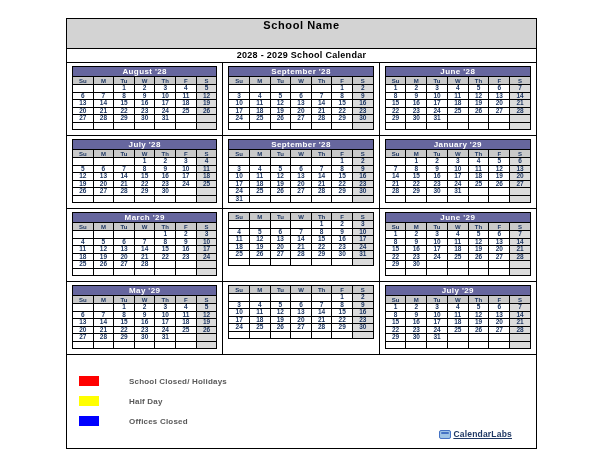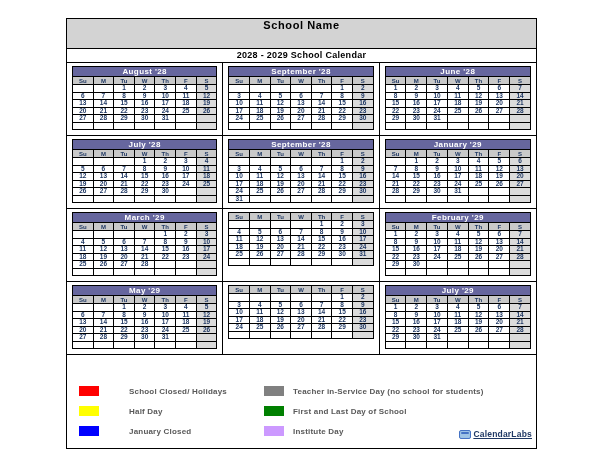--- a/index.html
+++ b/index.html
@@ -54,35 +54,35 @@
     font-weight:bold;font-size:6px;line-height:6px;height:8px;
     text-align:center;border:1px solid var(--border);
   }
   .month-table td{
     background:#FFFFFF;color:var(--date-text);
     font-weight:bold;font-size:6.5px;line-height:6.5px;height:7px;
     text-align:center;border:1px solid var(--border);
   }
   .month-table td.sat{background:var(--saturday-bg);}
   .legend{
-    display:flex;margin-top:26px;padding-left:12px;
+    display:flex;margin-top:16px;padding-left:12px;
   }
   .legend-col{display:flex;flex-direction:column;}
   .legend-col.left{width:185px;}
   .legend-item{display:flex;align-items:center;height:20px;}
   .swatch{
     display:inline-block;width:20px;height:10px;flex:0 0 20px;
   }
   .legend-col.left .legend-label{margin-left:30px;}
   .legend-col.right .legend-label{margin-left:9px;}
   .legend-label{
     font-size:8px;font-weight:bold;color:#595959;letter-spacing:0.2px;white-space:nowrap;
   }
   .brand{
-    position:absolute;right:4px;bottom:9px;
+    position:absolute;right:24px;bottom:9px;
     display:flex;align-items:center;cursor:pointer;
   }
   .brand-icon{
     display:inline-block;width:12px;height:9px;margin-right:2px;
     background:#9DC3E6;border:1px solid #4472C4;border-radius:2px;
     position:relative;
   }
   .brand-icon::before{
     content:"";position:absolute;left:1px;top:1px;right:1px;height:2px;
     background:#4472C4;border-radius:1px;
@@ -670,21 +670,21 @@
               <td></td>
               <td class="sat"></td>
             </tr>
           </tbody>
         </table>
       </div>
       <div class="month-cell">
         <table class="month-table">
           <tbody>
             <tr>
-              <td class="mtitle" colspan="7">February '29</td>
+              <td class="mtitle" colspan="7">June '29</td>
             </tr>
             <tr>
               <th>Su</th>
               <th>M</th>
               <th>Tu</th>
               <th>W</th>
               <th>Th</th>
               <th>F</th>
               <th>S</th>
             </tr>
@@ -965,35 +965,21 @@
       <div class="legend-item">
         <span class="swatch" style="background: rgb(255, 0, 0);"></span>
         <span class="legend-label">School Closed/ Holidays</span>
       </div>
       <div class="legend-item">
         <span class="swatch" style="background: rgb(255, 255, 0);"></span>
         <span class="legend-label">Half Day</span>
       </div>
       <div class="legend-item">
         <span class="swatch" style="background: rgb(0, 0, 255);"></span>
-        <span class="legend-label">January Closed</span>
-      </div>
-    </div>
-    <div class="legend-col right">
-      <div class="legend-item">
-        <span class="swatch" style="background: rgb(128, 128, 128);"></span>
-        <span class="legend-label">Teacher in-Service Day (no school for students)</span>
-      </div>
-      <div class="legend-item">
-        <span class="swatch" style="background: rgb(0, 128, 0);"></span>
-        <span class="legend-label">First and Last Day of School</span>
-      </div>
-      <div class="legend-item">
-        <span class="swatch" style="background: rgb(204, 153, 255);"></span>
-        <span class="legend-label">Institute Day</span>
+        <span class="legend-label">Offices Closed</span>
       </div>
     </div>
   </div>
 
   <div class="brand">
     <span class="brand-icon"></span>
     <span class="brand-text">CalendarLabs</span>
   </div>
 </div>
 

